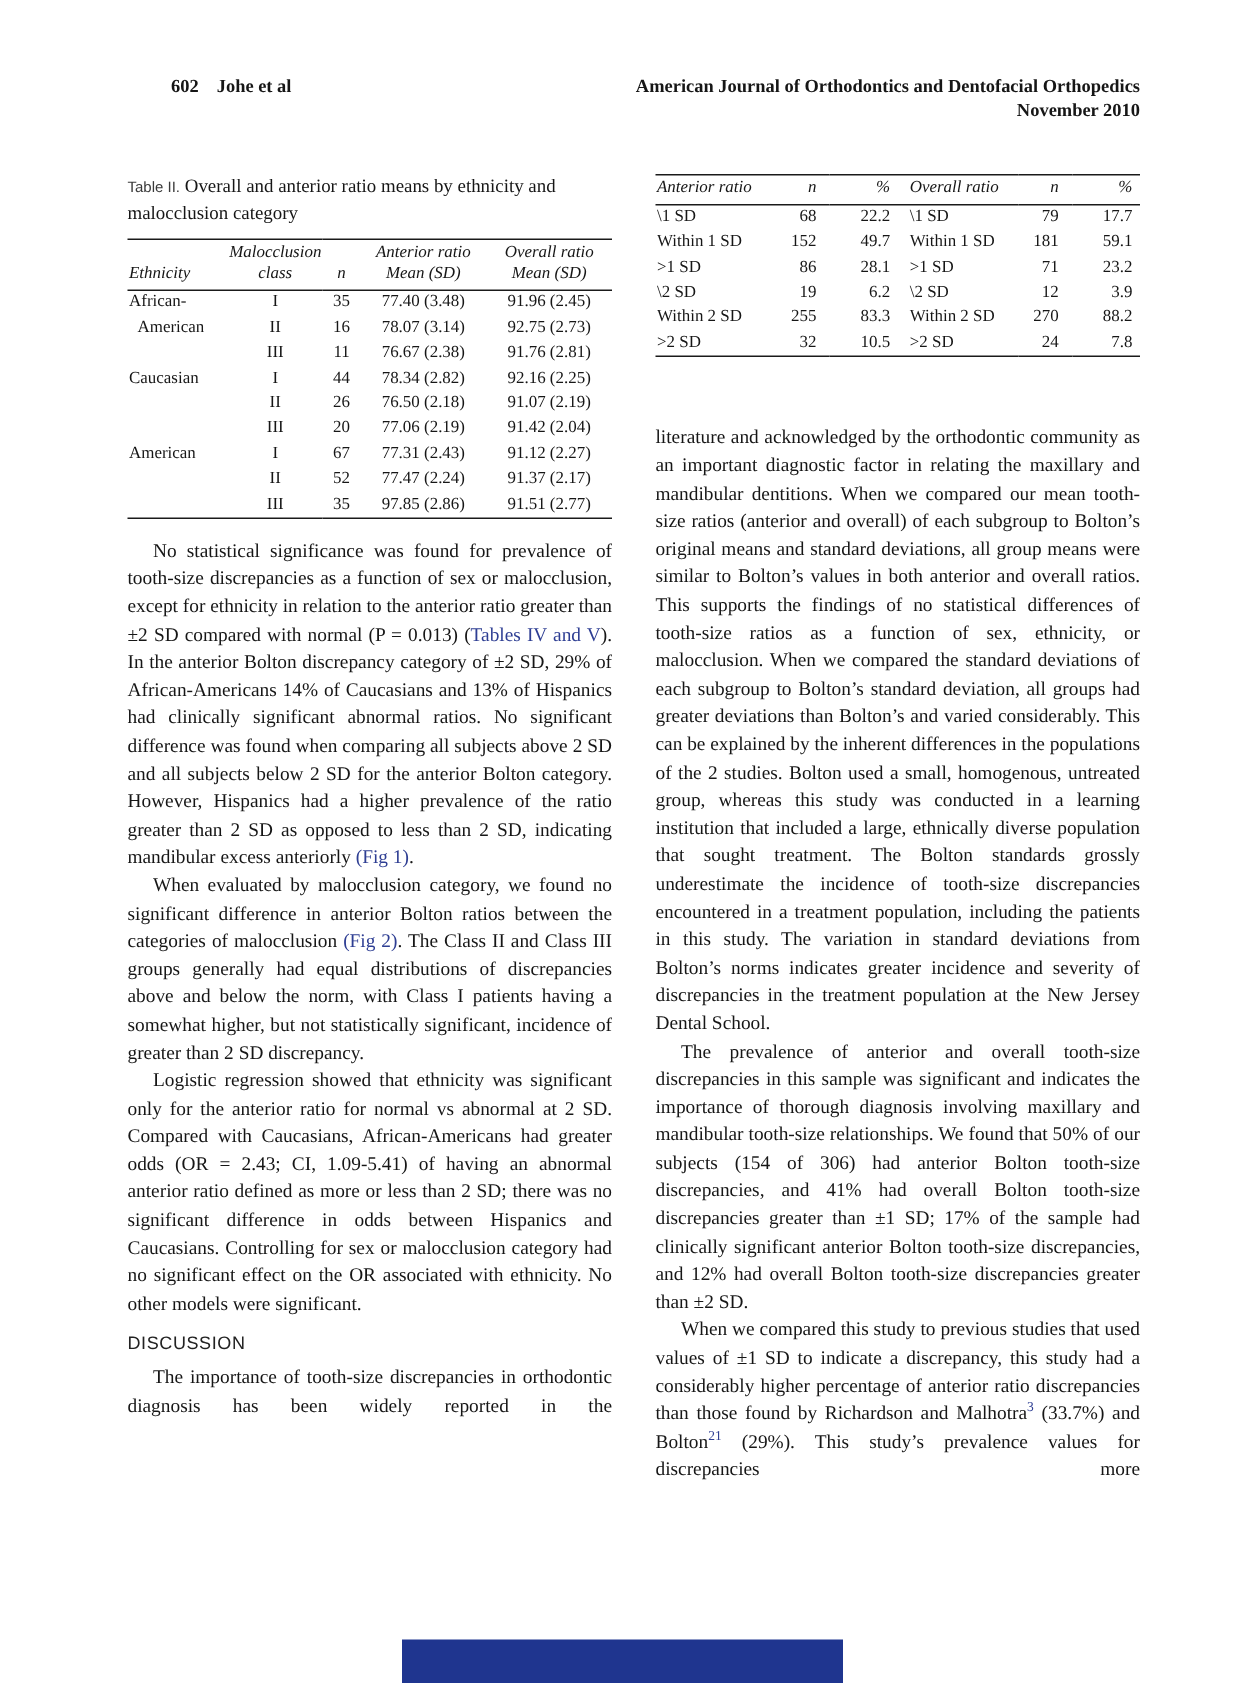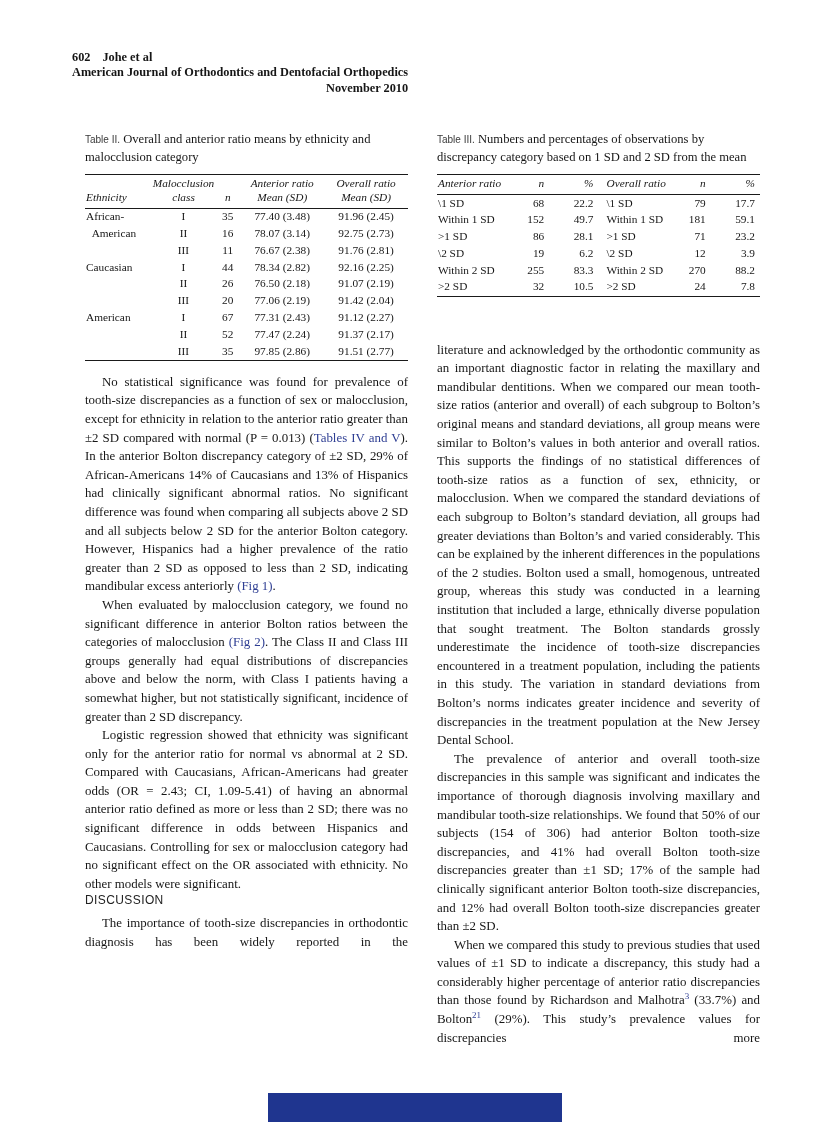--- a/index.html
+++ b/index.html
@@ -6,23 +6,22 @@
   html, body { margin: 0; padding: 0; }
   body {
     width: 838px; height: 1122px;
     background: #ffffff;
     position: relative; overflow: hidden;
     font-family: "Liberation Serif", serif;
     color: #161616;
   }
   .header {
     display: flex; justify-content: space-between; align-items: flex-start;
-    padding: 50px 78px 0 72px;
+    padding: 50px 78px 0 114px;
     font-size: 12.3px;
-    flex-direction: column;
   }
   .pgnum { font-weight: bold; margin-right: 12px; }
   .authors { font-weight: bold; }
   .header-right { text-align: right; font-weight: bold; line-height: 1.3; }
   .columns { display: flex; gap: 29px; padding: 34px 78px 0 85px; }
   .col { width: 323px; }
   .tcaption { margin: 0 0 8px 0; font-size: 12.6px; line-height: 1.4; }
   .tlabel { font-family: "Liberation Sans", sans-serif; font-size: 10px; color: #3a3a3a; }
   table {
     width: 100%; border-collapse: collapse;
@@ -49,21 +48,21 @@
   .t3 th:nth-child(3), .t3 td:nth-child(3),
   .t3 th:nth-child(6), .t3 td:nth-child(6) { text-align: right; width: 14%; padding-right: 5px; }
   .t2-block { margin-bottom: 12px; }
   .t3-block { margin-bottom: 44px; }
   .body-p { margin: 0; font-size: 12.9px; line-height: 18.6px; text-align: justify; }
   .indent { text-indent: 17px; }
   .cont { text-align-last: justify; }
   .section-heading {
     font-family: "Liberation Sans", sans-serif;
     font-size: 12px; font-weight: normal; letter-spacing: 0.4px;
-    color: #222; margin: 0 0 7px 0;
+    color: #222; margin: 10px 0 7px 0;
   }
   .xref, .supref { color: var(--link-blue, #2e3e93); }
   sup.supref { font-size: 9px; line-height: 0; }
   .bottom-bar { position: absolute; left: 268px; top: 1093px; width: 294px; height: 29px; }
 </style>
 </head>
 <body>
 
 <div class="page">
 
@@ -167,24 +166,20 @@
       </div>
       <p class="body-p indent"><span>No statistical significance was found for prevalence of tooth-size discrepancies as a function of sex or malocclusion, except for ethnicity in relation to the anterior ratio greater than ±2 SD compared with normal (P = 0.013) (</span><span class="xref">Tables IV and V</span><span>). In the anterior Bolton discrepancy category of ±2 SD, 29% of African-Americans 14% of Caucasians and 13% of Hispanics had clinically significant abnormal ratios. No significant difference was found when comparing all subjects above 2 SD and all subjects below 2 SD for the anterior Bolton category. However, Hispanics had a higher prevalence of the ratio greater than 2 SD as opposed to less than 2 SD, indicating mandibular excess anteriorly </span><span class="xref">(Fig 1)</span><span>.</span></p>
       <p class="body-p indent"><span>When evaluated by malocclusion category, we found no significant difference in anterior Bolton ratios between the categories of malocclusion </span><span class="xref">(Fig 2)</span><span>. The Class II and Class III groups generally had equal distributions of discrepancies above and below the norm, with Class I patients having a somewhat higher, but not statistically significant, incidence of greater than 2 SD discrepancy.</span></p>
       <p class="body-p indent"><span>Logistic regression showed that ethnicity was significant only for the anterior ratio for normal vs abnormal at 2 SD. Compared with Caucasians, African-Americans had greater odds (OR = 2.43; CI, 1.09-5.41) of having an abnormal anterior ratio defined as more or less than 2 SD; there was no significant difference in odds between Hispanics and Caucasians. Controlling for sex or malocclusion category had no significant effect on the OR associated with ethnicity. No other models were significant.</span></p>
       <h2 class="section-heading">DISCUSSION</h2>
       <p class="body-p indent cont"><span>The importance of tooth-size discrepancies in orthodontic diagnosis has been widely reported in the</span></p>
     </div>
 
     <div class="col">
       <div class="t3-block">
-        <p class="tcaption">
-          <span class="tlabel">Table III.</span>
-          <span>Numbers and percentages of observations by discrepancy category based on 1 SD and 2 SD from the mean</span>
-        </p>
         <table class="t3">
           <thead>
               <tr>
                 <th>Anterior ratio</th>
                 <th>n</th>
                 <th>%</th>
                 <th>Overall ratio</th>
                 <th>n</th>
                 <th>%</th>
               </tr>

